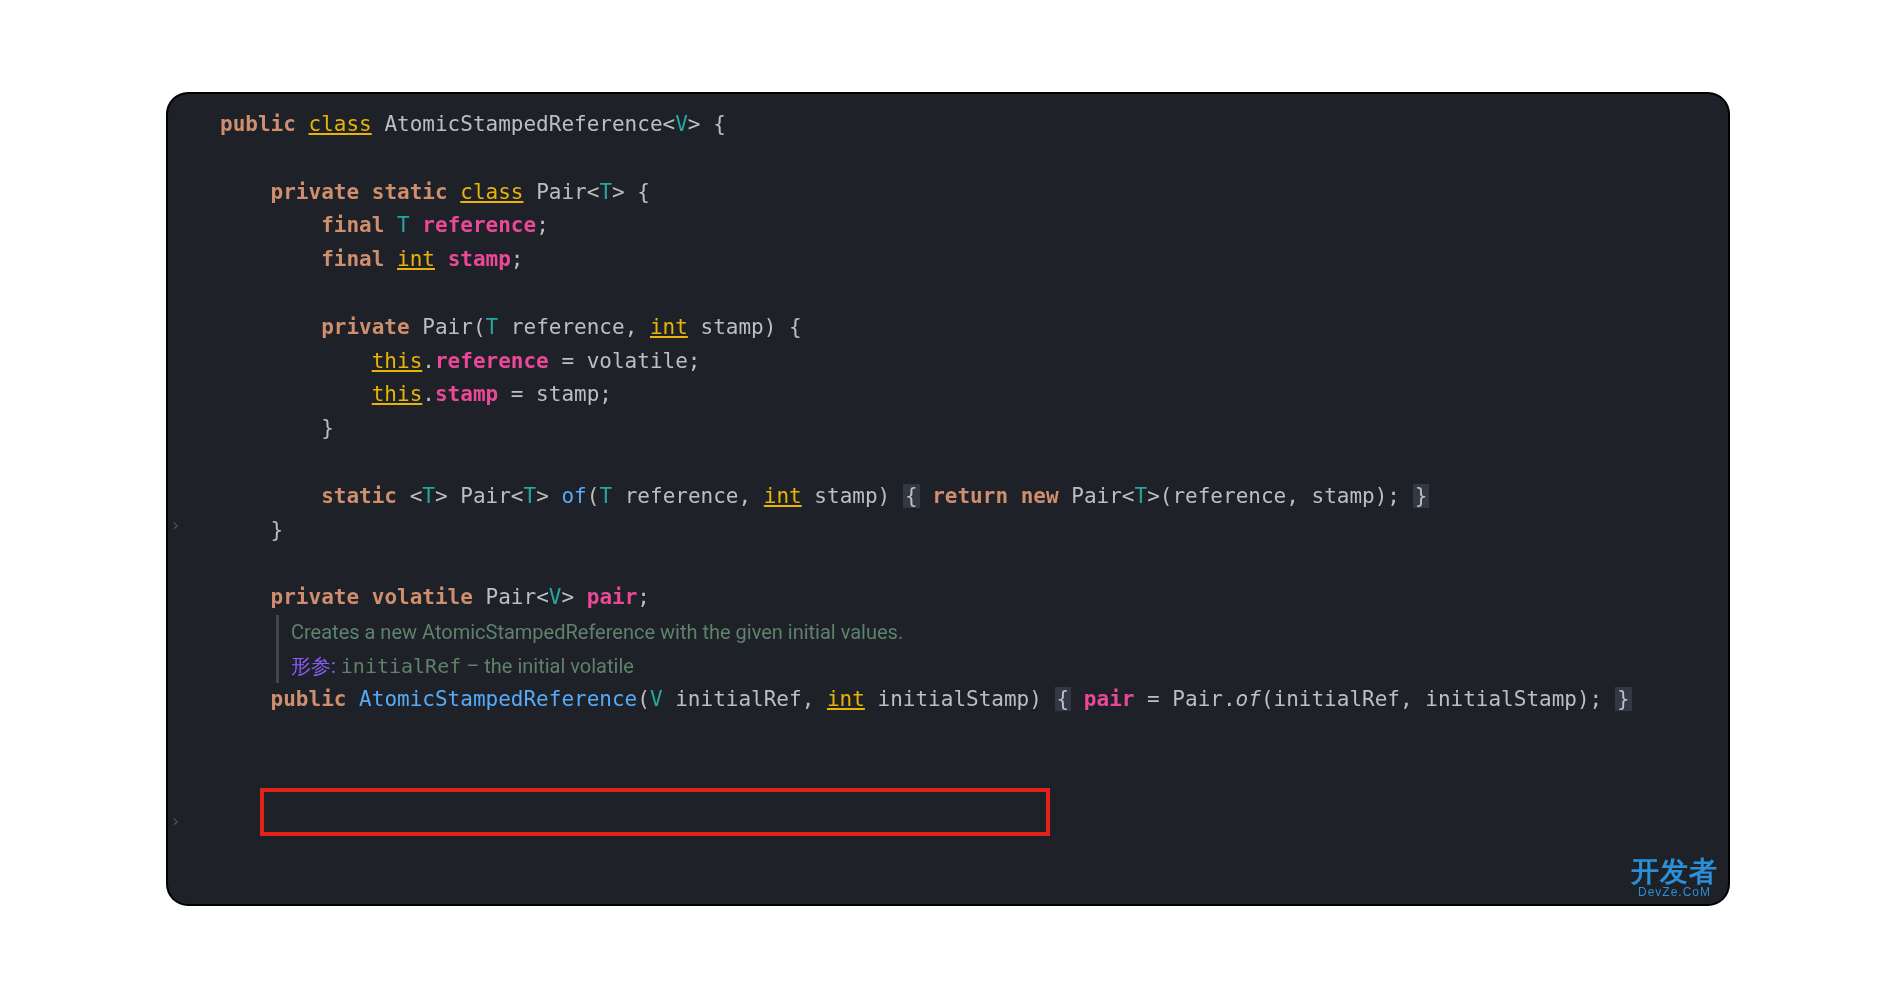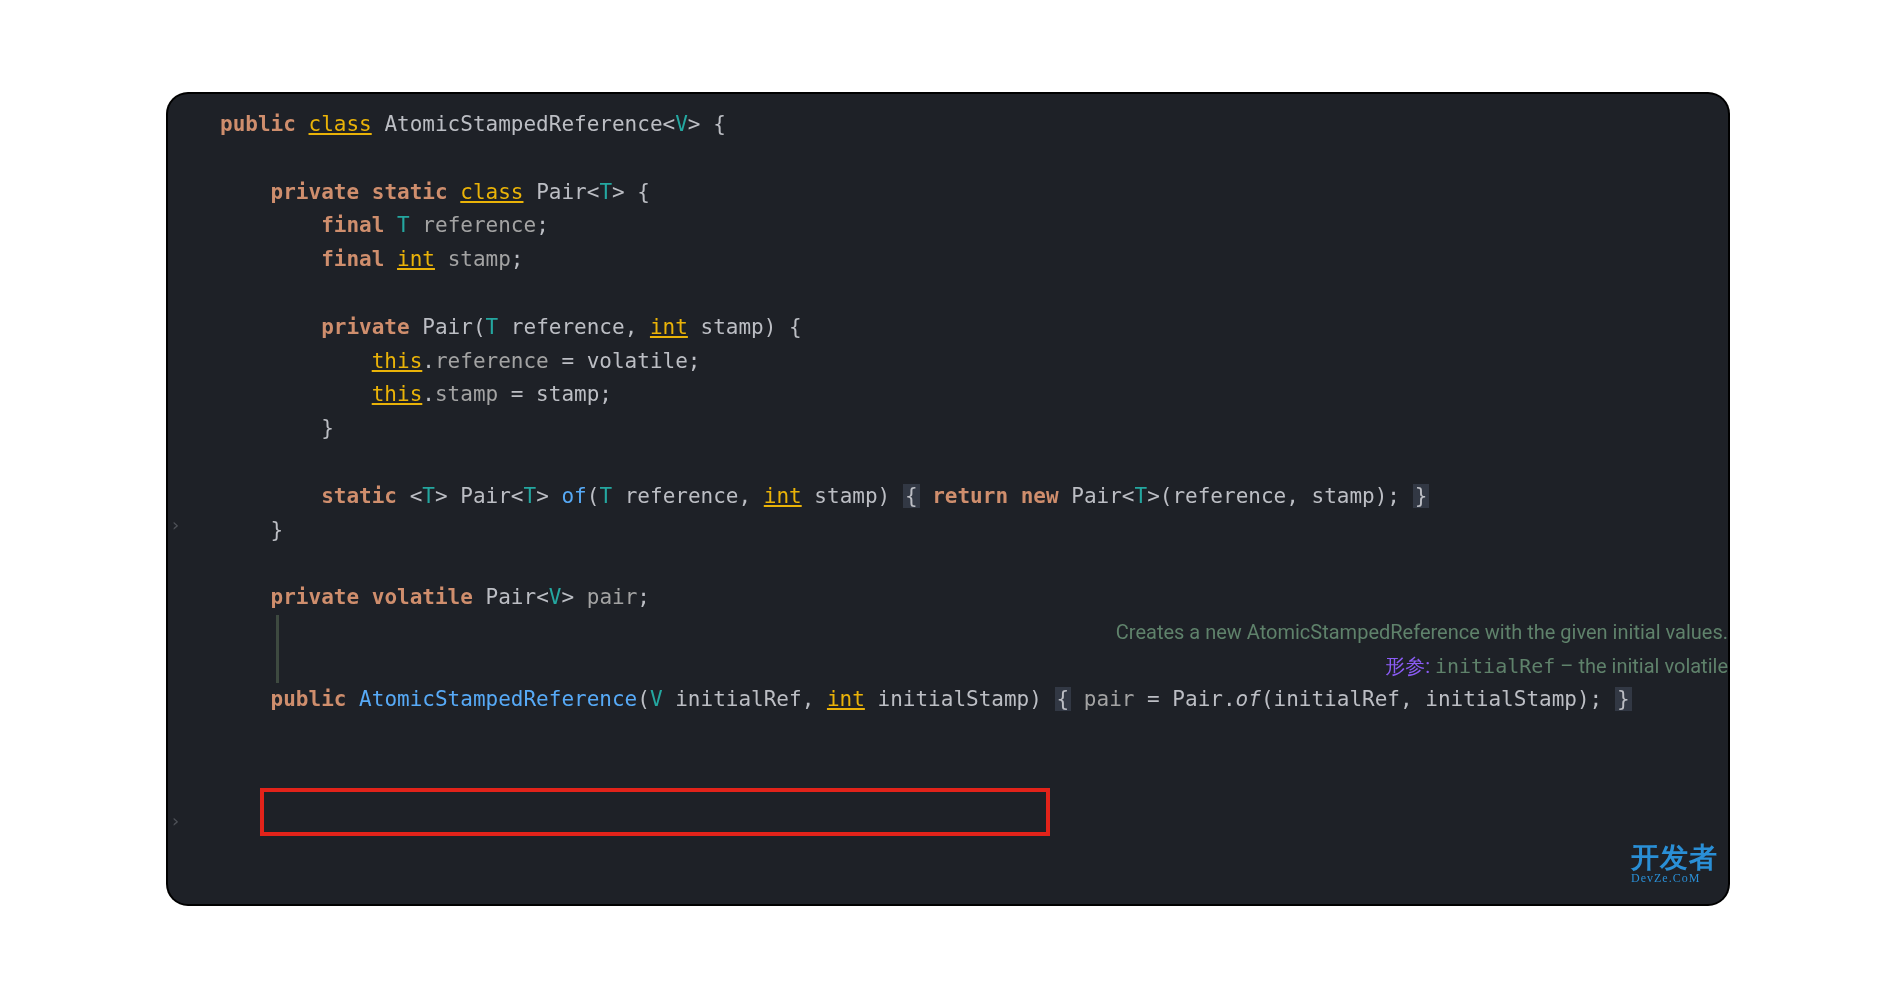--- a/index.html
+++ b/index.html
@@ -23,54 +23,53 @@
     padding:0 0 0 52px;
     font-size:21px;
     line-height:33.8px;
     color:#bcbec4;
     white-space:pre;
     font-family: ui-monospace,"SF Mono",Menlo,Consolas,monospace;
   }
   .k-mod  { color:#cf8e6d;font-weight:bold; }  
   .k-kw   { color:#eab308;text-decoration:underline; }  
   .k-type { color:#24a7a0; }
-  .k-fld  { color:#a3a3a3; }  
+  .k-fld  { color:#ec4899;font-weight:bold; }  
   .k-mtd  { color:#57aaf7; }
   .k-ital { font-style:italic; color:#bcbec4;}
   .brace-dim { background:#323844; color:#bcbec4; padding:0 2px;}
   .doc-block { 
     border-left:3px solid #3e4a40;
     margin-left:108px;
     padding-left:12px;
     font-family: -apple-system,BlinkMacSystemFont,"Segoe UI",Roboto,sans-serif;
     font-size:20px;
     line-height:34px;
     color:#5f826b;
-    text-align:right;
   }
   .doc-block .tag { color:#8b5cf6; }
   .doc-block .mono { font-family: ui-monospace,"SF Mono",Menlo,Consolas,monospace; }
   .gutter-mark {
     position:absolute;
     left:2px;
     color:#4e5157;
     font-size:18px;
     user-select:none;
   }
   .highlight-box {
     position:absolute;
     border:4px solid #e2231a;
     pointer-events:none;
   }
   .watermark {
     position:absolute;
-    right:10px; bottom:20px;
-    font-family: Liberation Serif, serif;
+    right:10px; bottom:6px;
+    font-family: Liberation Sans, sans-serif;
     line-height:1;
-    text-align:left;
+    text-align:center;
   }
   .watermark .big { color:#2a8fd6; font-size:28px; font-weight:700; letter-spacing:1px;}
   .watermark .small { color:#2a8fd6; font-size:12px; letter-spacing:1px; }
 </style>
 </head>
 <body>
 
 <div class="editor-frame">
 
   <span class="gutter-mark" style="top:420px">›</span>

